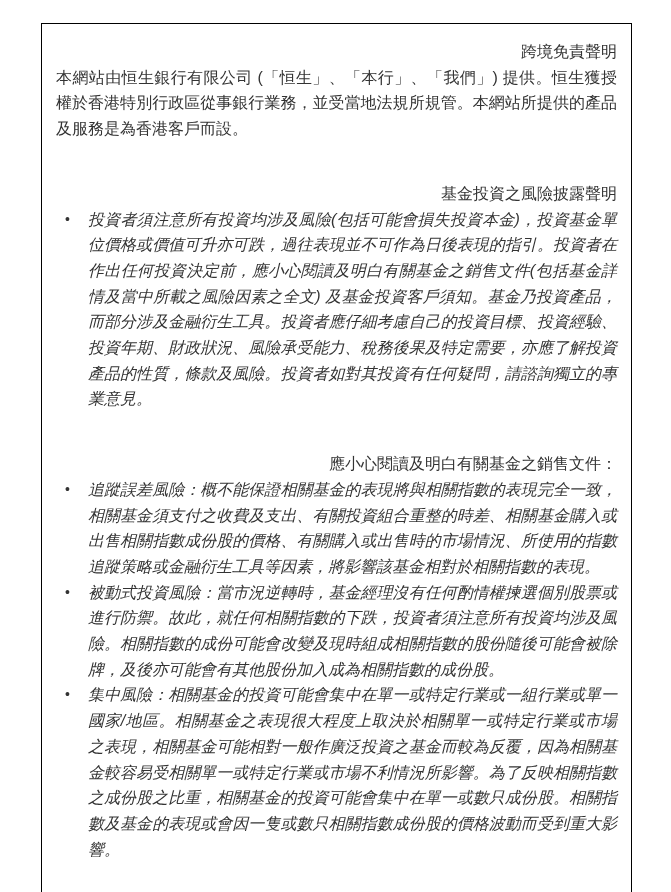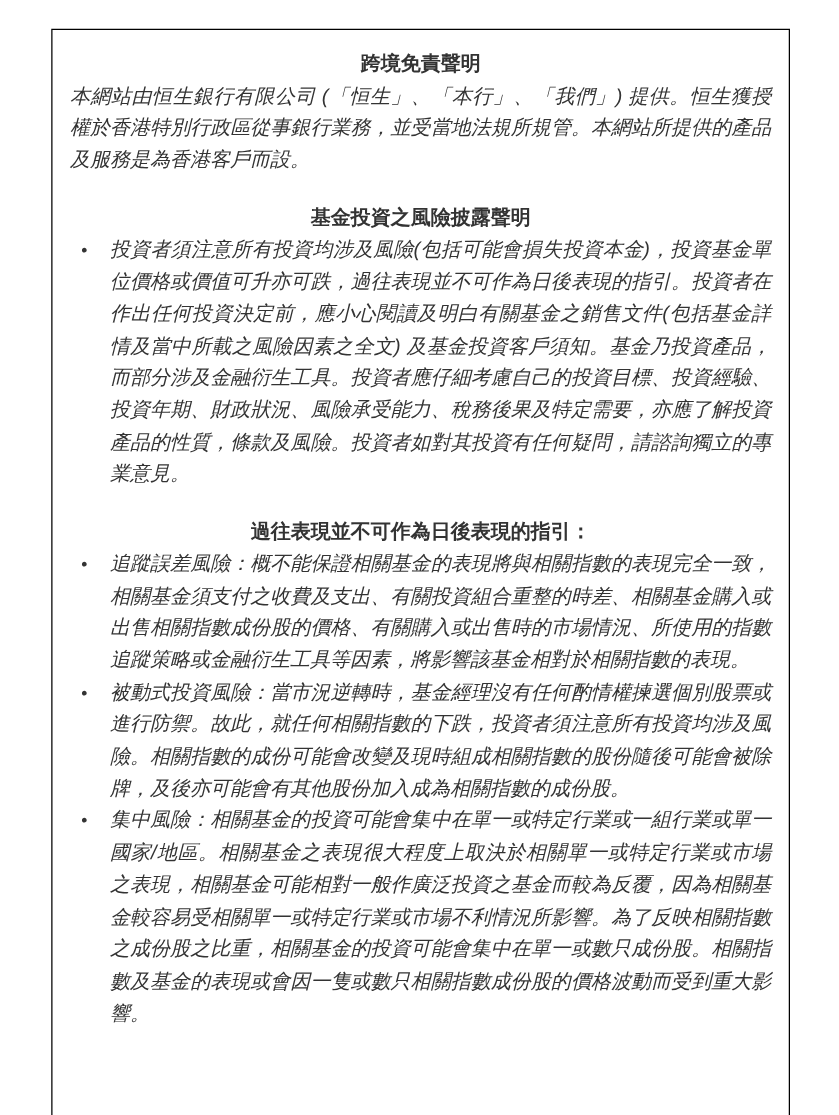--- a/index.html
+++ b/index.html
@@ -25,33 +25,32 @@
     border: 1.5px solid #000000;
     padding: 15px 14px 0 14px;
     background: #ffffff;
   }
   .doc {
     font-size: 16px;
     line-height: 25.7px;
     text-align: justify;
   }
   section.block + section.block {
-    margin-top: 20px; 
+    margin-top: 39px; 
   }
   h2.section-heading {
     font-size: 16px;
     line-height: 25.7px;
-    font-weight: bold;
+    font-weight: normal;
     margin: 0;
     color: #333333;
-    text-align: center;
+    text-align: right;
   }
   p.para {
     margin: 0;
-    font-style: italic;
   }
   ul.bullet-list {
     list-style: none;
     margin: 0;
     padding: 0;
   }
   li.bullet-item {
     display: flex;
     align-items: flex-start;
   }
@@ -82,21 +81,21 @@
       <h2 class="section-heading">基金投資之風險披露聲明</h2>
       <ul class="bullet-list">
         <li class="bullet-item">
           <span class="bullet-marker">•</span>
           <span class="bullet-text">投資者須注意所有投資均涉及風險(包括可能會損失投資本金)，投資基金單位價格或價值可升亦可跌，過往表現並不可作為日後表現的指引。投資者在作出任何投資決定前，應小心閱讀及明白有關基金之銷售文件(包括基金詳情及當中所載之風險因素之全文)  及基金投資客戶須知。基金乃投資產品，而部分涉及金融衍生工具。投資者應仔細考慮自己的投資目標、投資經驗、投資年期、財政狀況、風險承受能力、稅務後果及特定需要，亦應了解投資產品的性質，條款及風險。投資者如對其投資有任何疑問，請諮詢獨立的專業意見。</span>
         </li>
       </ul>
     </section>
 
     <section class="block">
-      <h2 class="section-heading">過往表現並不可作為日後表現的指引：</h2>
+      <h2 class="section-heading">應小心閱讀及明白有關基金之銷售文件：</h2>
       <ul class="bullet-list">
         <li class="bullet-item">
           <span class="bullet-marker">•</span>
           <span class="bullet-text">追蹤誤差風險：概不能保證相關基金的表現將與相關指數的表現完全一致，相關基金須支付之收費及支出、有關投資組合重整的時差、相關基金購入或出售相關指數成份股的價格、有關購入或出售時的市場情況、所使用的指數追蹤策略或金融衍生工具等因素，將影響該基金相對於相關指數的表現。</span>
         </li>
         <li class="bullet-item">
           <span class="bullet-marker">•</span>
           <span class="bullet-text">被動式投資風險：當市況逆轉時，基金經理沒有任何酌情權揀選個別股票或進行防禦。故此，就任何相關指數的下跌，投資者須注意所有投資均涉及風險。相關指數的成份可能會改變及現時組成相關指數的股份隨後可能會被除牌，及後亦可能會有其他股份加入成為相關指數的成份股。</span>
         </li>
         <li class="bullet-item">

